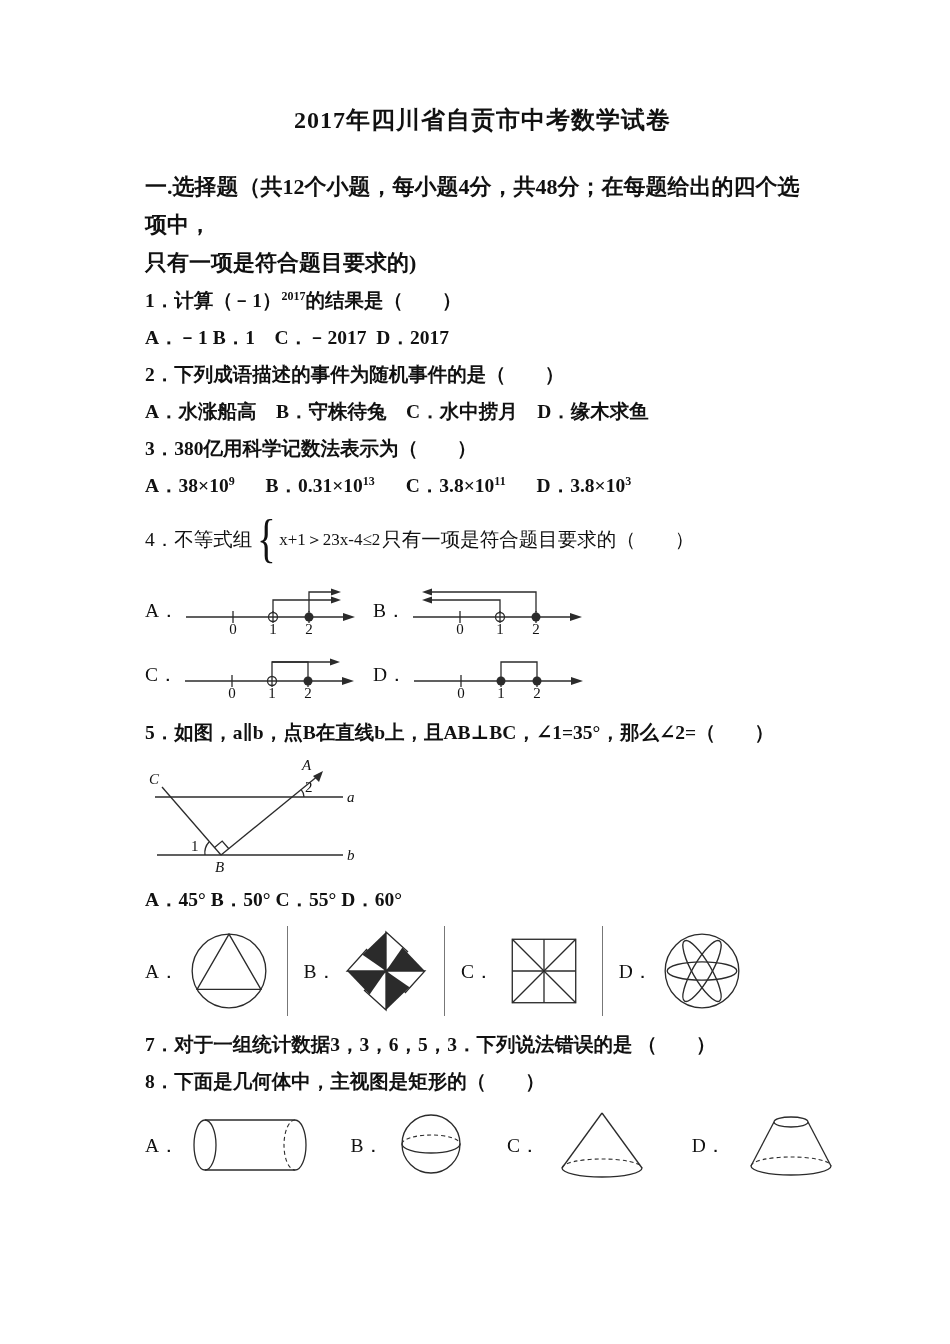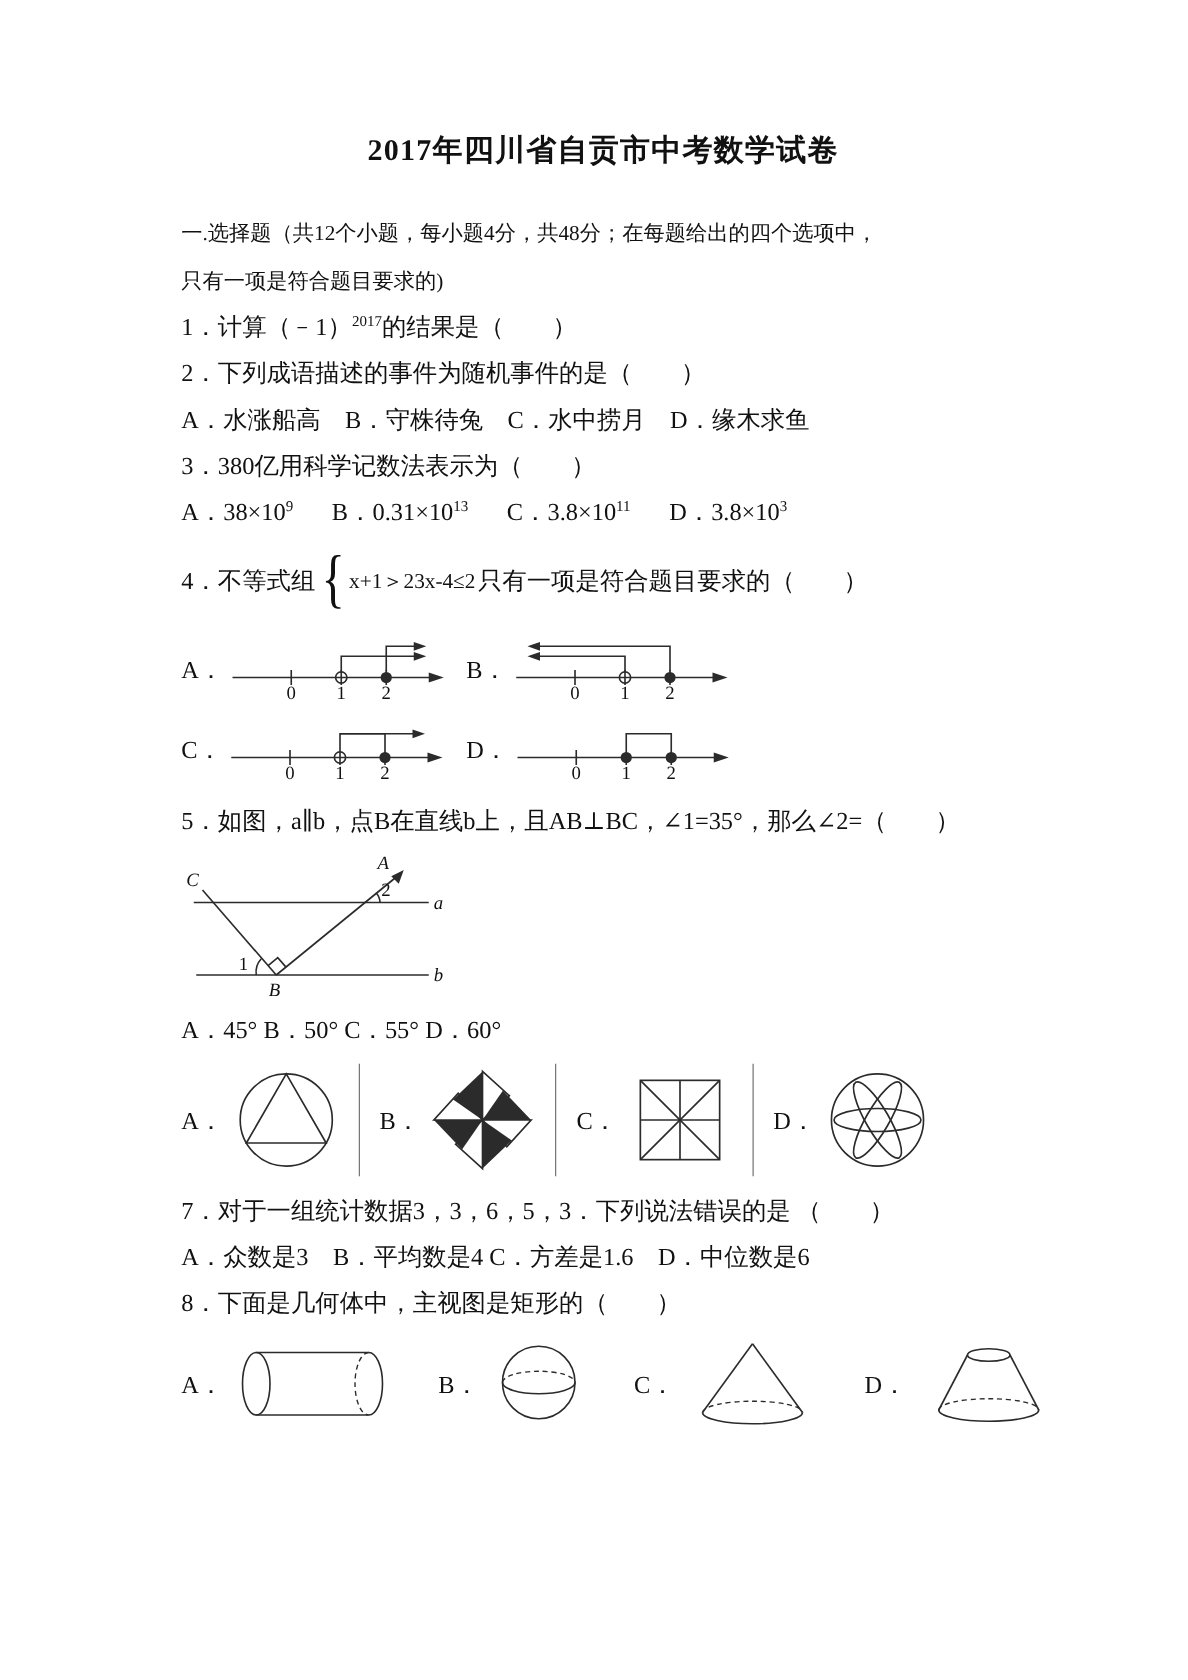--- a/index.html
+++ b/index.html
@@ -16,29 +16,30 @@
     background:#fff;
   }
   .title {
     font-size:24px;
     font-weight:bold;
     text-align:center;
     margin:0 0 32px 0;
     letter-spacing:1px;
   }
   .heading {
-    font-size:17px;
-    font-weight:normal;
+    font-size:22px;
+    font-weight:bold;
     line-height:38px;
     margin:0;
   }
   .line {
     font-size:19.5px;
     line-height:37px;
     margin:0;
+    font-weight:bold;
   }
   .keep-space { white-space:pre-wrap; }
   .sup { font-size:12px; vertical-align:super; line-height:0; }
   .opt { margin-right:26px; white-space:nowrap; }
 
   
   .q4line {
     display:flex;
     align-items:center;
     font-size:19.5px;
@@ -90,20 +91,21 @@
 <body>
 
 <div class="page">
 
   <h1 class="title">2017年四川省自贡市中考数学试卷</h1>
 
   <p class="heading">一.选择题（共12个小题，每小题4分，共48分；在每题给出的四个选项中，</p>
   <p class="heading">只有一项是符合题目要求的)</p>
 
   <p class="line keep-space"><span>1．计算（﹣1）</span><sup class="sup">2017</sup><span>的结果是（　　）</span></p>
+  <p class="line keep-space">A．﹣1 B．1　C．﹣2017  D．2017</p>
 
   <p class="line keep-space">2．下列成语描述的事件为随机事件的是（　　）</p>
   <p class="line keep-space">A．水涨船高　B．守株待兔　C．水中捞月　D．缘木求鱼</p>
 
   <p class="line keep-space">3．380亿用科学记数法表示为（　　）</p>
   <p class="line">
     <span class="opt"><span>A．</span><span>38×10</span><sup class="sup">9</sup></span>
     <span class="opt"><span>B．</span><span>0.31×10</span><sup class="sup">13</sup></span>
     <span class="opt"><span>C．</span><span>3.8×10</span><sup class="sup">11</sup></span>
     <span class="opt"><span>D．</span><span>3.8×10</span><sup class="sup">3</sup></span>
@@ -283,21 +285,20 @@
           <ellipse class="stroke" cx="43" cy="43" rx="34" ry="9"></ellipse>
           <ellipse class="stroke" cx="43" cy="43" rx="34" ry="9" transform="rotate(60 43 43)"></ellipse>
           <ellipse class="stroke" cx="43" cy="43" rx="34" ry="9" transform="rotate(120 43 43)"></ellipse>
         </svg>
       </span>
     </div>
 
   </div>
 
   <p class="line keep-space">7．对于一组统计数据3，3，6，5，3．下列说法错误的是 （　　）</p>
-  <p class="line keep-space">A．众数是3　B．平均数是4 C．方差是1.6　D．中位数是6</p>
 
   <p class="line keep-space">8．下面是几何体中，主视图是矩形的（　　）</p>
 
   <div class="fig-row">
 
     <div class="fig-cell q8gap">
       <span class="opt-label">A．</span>
       <span class="fig-box">
         <svg width="132" height="66" viewBox="0 0 132 64">
           <ellipse class="stroke" cx="20" cy="32" rx="11" ry="25"></ellipse>

